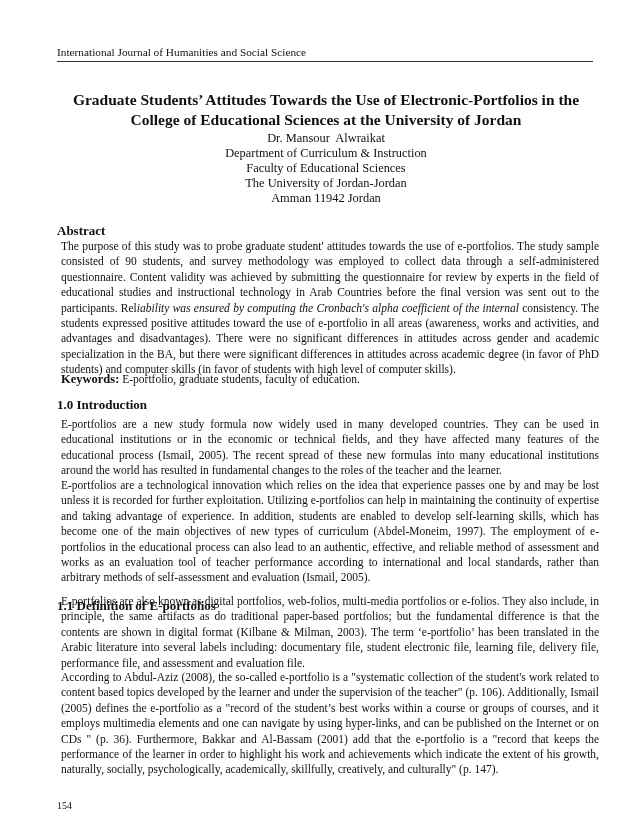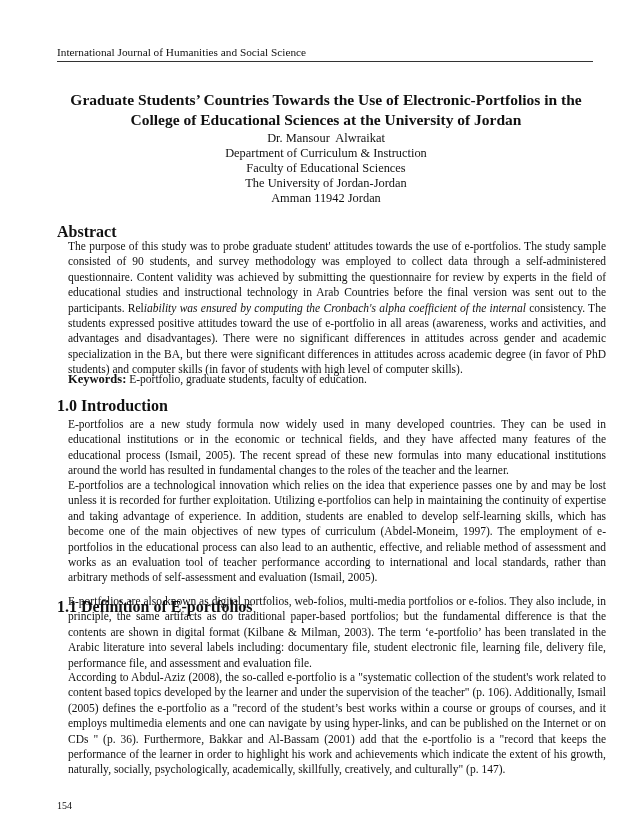--- a/index.html
+++ b/index.html
@@ -7,38 +7,38 @@
          font-family:"Liberation Serif", "DejaVu Serif", serif; color:#111; }
   .page { position:absolute; left:57px; top:0; width:538px; }
   .running-head { position:absolute; top:45px; left:0; width:536px; height:16px;
                   font-size:11.3px; border-bottom:1px solid #333; display:flex;
                   justify-content:space-between; line-height:14px; }
   .title { position:absolute; top:90px; left:0; width:538px; text-align:center;
            font-weight:bold; font-size:15.5px; line-height:20px; }
   .author-block { position:absolute; top:131px; left:0; width:538px; text-align:center;
                   font-size:12.4px; line-height:15px; }
   .author-name { font-weight:normal; }
-  .p { position:absolute; left:11px; width:538px; font-size:11.5px; line-height:15.4px;
+  .p { position:absolute; left:4px; width:538px; font-size:11.5px; line-height:15.4px;
        text-align:justify; }
-  .h { position:absolute; left:0; font-weight:bold; font-size:16px; }
+  .h { position:absolute; left:0; font-weight:bold; font-size:13px; }
   .kw-label { font-weight:bold; font-size:12.5px; }
   .em { font-style:italic; }
   .pagenum { position:absolute; left:0; top:800px; font-size:10px; }
 </style>
 </head>
 <body>
 
 <div class="page">
 
   <div class="running-head">
     <span>International Journal of Humanities and Social Science</span>
   </div>
 
   <div class="title">
-    <div>Graduate Students’ Countries Towards the Use of Electronic-Portfolios in the</div>
+    <div>Graduate Students’ Attitudes Towards the Use of Electronic-Portfolios in the</div>
     <div>College of Educational Sciences at the University of Jordan</div>
   </div>
 
   <div class="author-block">
     <div class="author-name" style="white-space:pre;">Dr. Mansour  Alwraikat</div>
     <div>Department of Curriculum &amp; Instruction</div>
     <div>Faculty of Educational Sciences</div>
     <div>The University of Jordan-Jordan</div>
     <div>Amman 11942 Jordan</div>
   </div>

